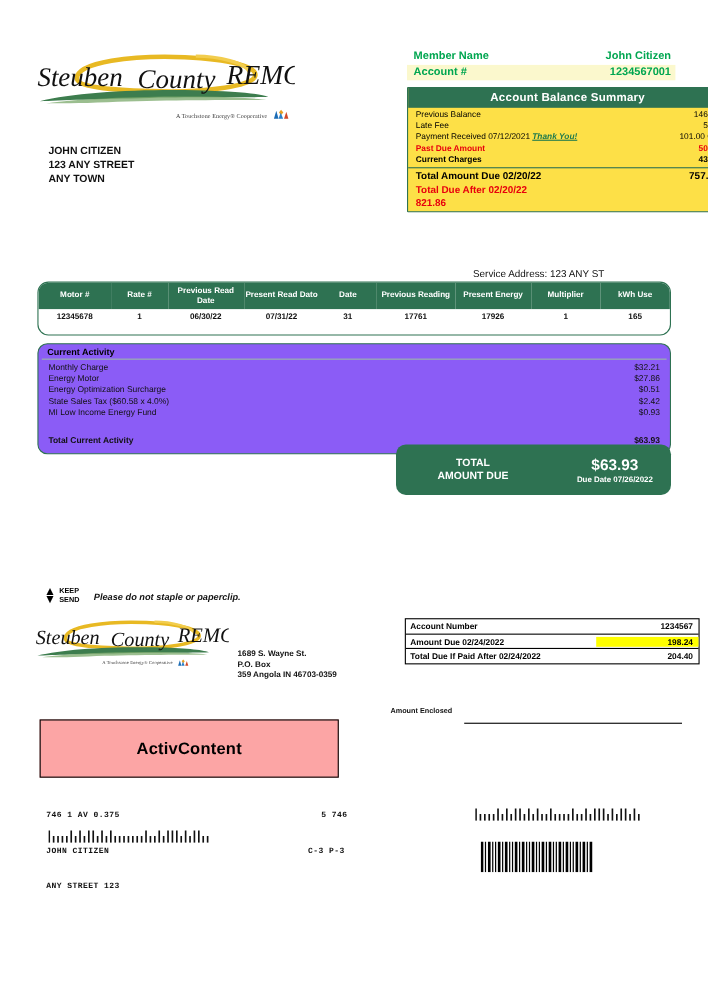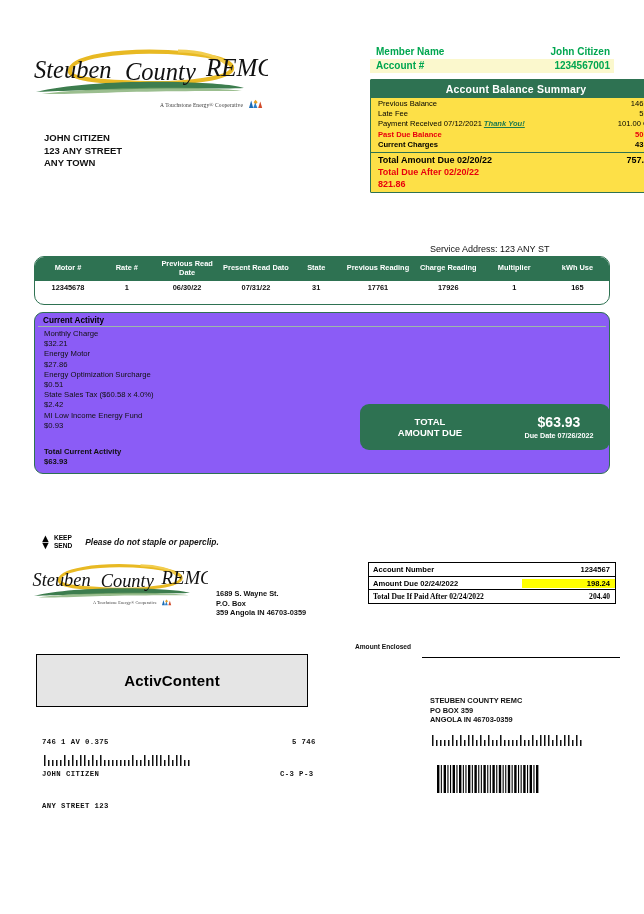--- a/index.html
+++ b/index.html
@@ -95,21 +95,21 @@
   .act-box{
     width:576px;border:1.2px solid #2e7252;border-radius:9px;
     box-sizing:border-box;background:#8b5cf6;padding:3px 0 6px;
   }
   .act-title{
     font-size:8.2px;font-weight:bold;padding:0 8px 1px;
   }
   .act-rule{height:1px;background:#9cb9a9;margin:0 3px 2px;}
   .act-row{
     display:flex;justify-content:space-between;
-    font-size:7.7px;line-height:10.2px;padding:0 9px 0 9px;color:#111;flex-direction:column;
+    font-size:7.7px;line-height:10.2px;padding:0 9px 0 9px;color:#111;
   }
   .act-row.bold{font-weight:bold;margin-top:16px;}
 
   
   .total-panel{
     width:250px;height:46px;background:#2e7252;border-radius:9px;
     display:flex;align-items:center;color:#fff;box-sizing:border-box;
     padding:0 10px;
     gap:28px;
   }
@@ -123,40 +123,40 @@
   .arrows{display:flex;flex-direction:column;line-height:7px;margin-right:3px;}
   .arrows span{font-size:11px;}
   .ks-text{font-size:6.6px;font-weight:bold;line-height:7.6px;}
   .nostaple{
     font-size:8.4px;font-weight:bold;font-style:italic;margin-left:13px;color:#111;
   }
   .coop-addr{font-size:7.4px;font-weight:bold;line-height:9.6px;color:#111;}
 
   
   .stub-box{
-    width:248px;border:1.1px solid #000;box-sizing:border-box;background:#fff;
+    width:268px;border:1.1px solid #000;box-sizing:border-box;background:#fff;
   }
   .stub-row{
     display:flex;justify-content:space-between;align-items:center;
     font-size:7.6px;font-weight:bold;line-height:9px;
     padding:2px 0 2px 4px;border-bottom:1px solid #000;
   }
-  .stub-row:last-child{border-bottom:none;font-family:Liberation Serif, serif;}
+  .stub-row:last-child{border-bottom:none;}
   .stub-row .sv{padding-right:5px;}
   .stub-row .sv.hl{background:#ffff00;display:block;width:88px;text-align:right;padding-right:5px;}
   .stub-row.hlrow{padding-top:0;padding-bottom:0;height:12px;}
   .stub-row.hlrow .sl{padding:2px 0;}
 
   
   .amt-enc-lbl{font-size:6.6px;font-weight:bold;color:#111;}
   .amt-enc-line{height:1px;background:#000;}
 
   
   .activ-box{
-    width:272px;height:53px;border:1.1px solid #000;background:#e5e5e5;
+    width:272px;height:53px;border:1.1px solid #000;background:#fca5a5;
     display:flex;align-items:center;justify-content:center;box-sizing:border-box;
   }
   .activ-text{font-size:15px;font-weight:bold;letter-spacing:.2px;}
 
   
   .mono{
     font-family:"Liberation Mono", monospace;
     font-size:7.3px;font-weight:bold;line-height:10.6px;letter-spacing:.4px;
     color:#111;white-space:pre;
   }
@@ -225,21 +225,21 @@
       </div>
       <div class="abs-row">
         <span class="lbl">Late Fee</span>
         <span class="val">5.00</span>
       </div>
       <div class="abs-row">
         <span class="lbl"><span>Payment Received 07/12/2021</span><span class="thanks">Thank You!</span></span>
         <span class="val">101.00 CR</span>
       </div>
       <div class="abs-row red">
-        <span class="lbl">Past Due Balance</span>
+        <span class="lbl">Past Due Amount</span>
         <span class="val">50.00</span>
       </div>
       <div class="abs-row bold">
         <span class="lbl">Current Charges</span>
         <span class="val">43.00</span>
       </div>
       <div class="abs-sep"></div>
       <div class="abs-total">
         <span>Total Amount Due 02/20/22</span>
         <span>757.32</span>
@@ -265,23 +265,23 @@
           <col style="width:12%">
           <col style="width:11%">
           <col style="width:11%">
       </colgroup>
       <thead>
         <tr>
           <th>Motor #</th>
           <th>Rate #</th>
           <th>Previous Read Date</th>
           <th>Present Read Dato</th>
-          <th>State</th>
+          <th>Date</th>
           <th>Previous Reading</th>
-          <th>Charge Reading</th>
+          <th>Present Energy</th>
           <th>Multiplier</th>
           <th>kWh Use</th>
         </tr>
       </thead>
       <tbody>
         <tr>
           <td>12345678</td>
           <td>1</td>
           <td>06/30/22</td>
           <td>07/31/22</td>
@@ -447,25 +447,20 @@
       <rect x="120" y="7" width="1.5" height="6"></rect>
         <rect x="124" y="2" width="1.5" height="11"></rect>
       <rect x="128" y="7" width="1.5" height="6"></rect>
         <rect x="132" y="2" width="1.5" height="11"></rect>
       <rect x="136" y="2" width="1.5" height="11"></rect>
         <rect x="140" y="7" width="1.5" height="6"></rect>
       <rect x="144" y="7" width="1.5" height="6"></rect>
     </g>
   </svg>
 
-  <div class="abs remit" style="left:430px;top:696px;">
-    <div>STEUBEN COUNTY REMC</div>
-    <div>PO BOX 359</div>
-    <div>ANGOLA IN 46703-0359</div>
-  </div>
 
   <svg class="abs pbar" style="left:432px;top:733px;" width="150" height="14" viewBox="0 0 150 14">
     <g fill="#111">
       <rect x="0" y="2" width="1.5" height="11"></rect>
         <rect x="4" y="7" width="1.5" height="6"></rect>
       <rect x="8" y="7" width="1.5" height="6"></rect>
         <rect x="12" y="7" width="1.5" height="6"></rect>
       <rect x="16" y="7" width="1.5" height="6"></rect>
         <rect x="20" y="2" width="1.5" height="11"></rect>
       <rect x="24" y="7" width="1.5" height="6"></rect>

